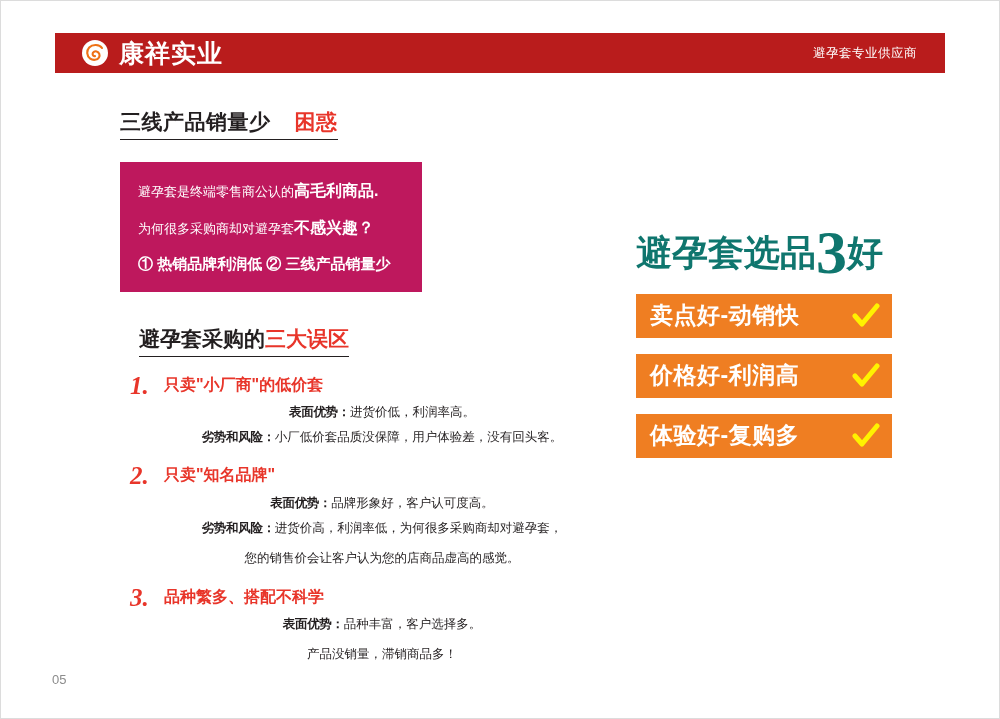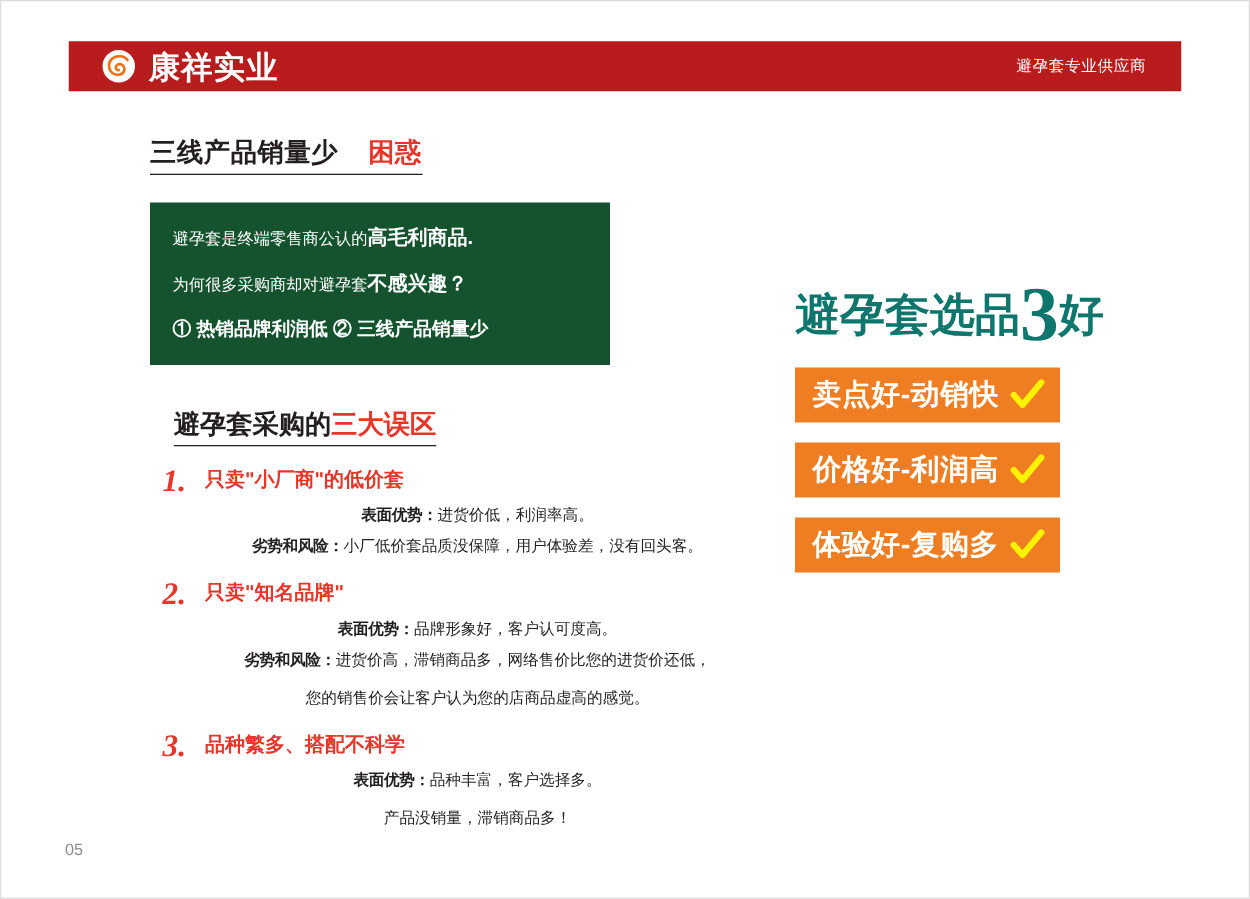--- a/index.html
+++ b/index.html
@@ -88,22 +88,22 @@
     padding-bottom: 3px;
     white-space: nowrap;
   }
   .sec-title .hl {
     color: #e8352a;
     padding-left: 24px;
   }
 
   .orange-box {
     margin-top: 22px;
-    width: 368px;
-    background: #14532d;
+    width: 302px;
+    background: #be185d;
     color: #ffffff;
     padding: 17px 18px 16px 18px;
     box-sizing: border-box;
   }
   .ob-line {
     font-size: 13px;
     line-height: 1.5;
     white-space: nowrap;
   }
   .ob-line.l2 { margin-top: 13px; }
@@ -181,21 +181,21 @@
   }
   .right-title .three {
     font-family: "Liberation Serif", serif;
     font-size: 62px;
     font-weight: bold;
     line-height: 0.8;
     vertical-align: -8px;
   }
   .benefit {
     margin-top: 16px;
-    width: 212px;
+    width: 256px;
     height: 44px;
     background: #ef7e22;
     display: flex;
     align-items: center;
     box-sizing: border-box;
     padding: 0 12px 0 14px;
   }
   .benefit-text {
     color: #ffffff;
     font-size: 23px;
@@ -265,21 +265,21 @@
     </div>
 
     
     <div class="item">
       <div class="item-num">2.</div>
       <div class="item-head">只卖"知名品牌"</div>
       <div class="row">
         <span class="lbl">表面优势：</span><span>品牌形象好，客户认可度高。</span>
       </div>
       <div class="row tight">
-        <span class="lbl">劣势和风险：</span><span>进货价高，滞销商品多，网络售价比您的进货价还低，</span>
+        <span class="lbl">劣势和风险：</span><span>进货价高，利润率低，为何很多采购商却对避孕套，</span>
       </div>
       <div class="row cont">
         <span>您的销售价会让客户认为您的店商品虚高的感觉。</span>
       </div>
     </div>
 
     
     <div class="item">
       <div class="item-num">3.</div>
       <div class="item-head">品种繁多、搭配不科学</div>

